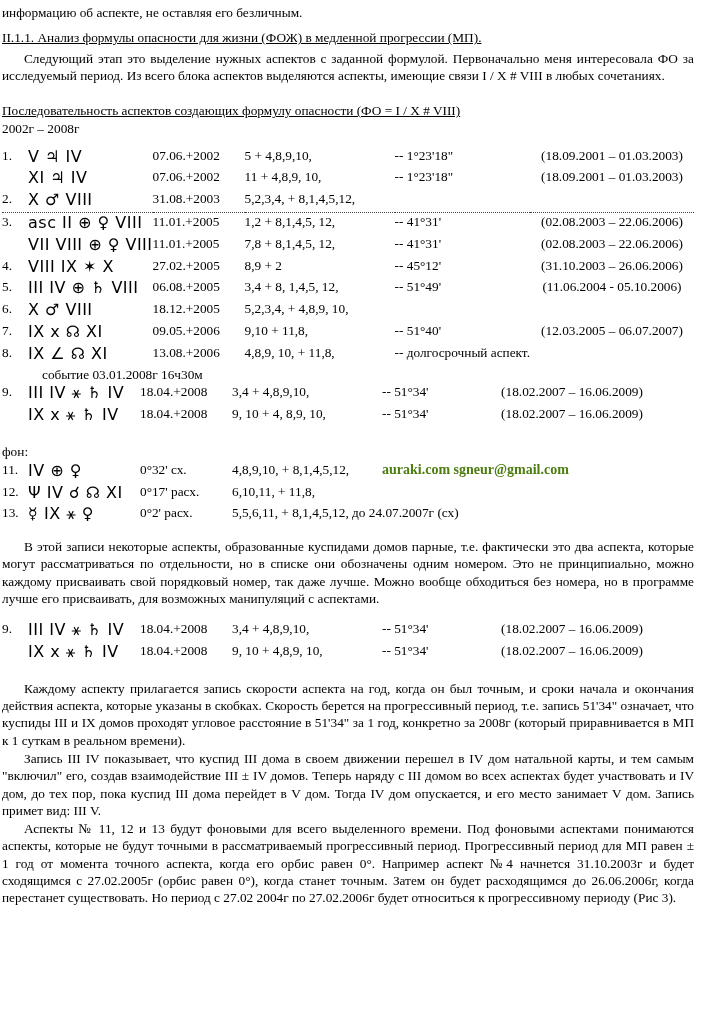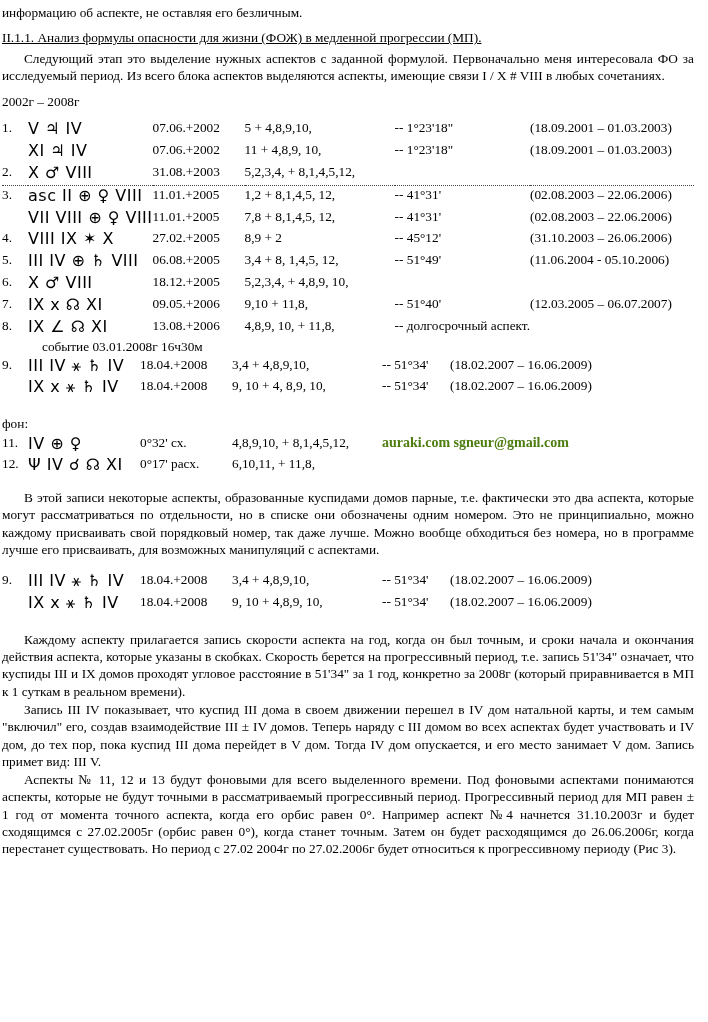--- a/index.html
+++ b/index.html
@@ -77,20 +77,21 @@
   }
   td.formula {
     width: 150px;
   }
   td.speed {
     width: 68px;
     text-align: left;
   }
   td.range {
     width: auto;
+    text-align: center;
   }
   .dotted-row td {
     border-bottom: 1px dotted #444;
     padding-bottom: 2px;
   }
   .fon {
     padding-left: 0px;
     margin-top: 16px;
     margin-bottom: 1px;
   }
@@ -116,20 +117,21 @@
   <p class="para">информацию об аспекте, не оставляя его безличным.</p>
 
   <div class="spacer-sm"></div>
 
   <p class="para heading">II.1.1. Анализ формулы опасности для жизни (ФОЖ) в медленной прогрессии (МП).</p>
 
   <p class="para indent">Следующий этап это выделение нужных аспектов с заданной формулой. Первоначально меня интересовала ФО за исследуемый период. Из всего блока аспектов выделяются аспекты, имеющие связи  I  /  X  # VIII  в любых сочетаниях.</p>
 
   <div class="spacer-sm"></div>
 
+  <p class="para seq-title">Последовательность аспектов создающих формулу опасности (ФО = I / X # VIII)</p>
   <p class="para years">2002г – 2008г</p>
 
   <div class="spacer-sm"></div>
 
   <table class="aspects">
     <tbody>
       <tr>
         <td class="num">1.</td>
         <td class="glyphs">V                  ♃ IV</td>
         <td class="date">07.06.+2002</td>
@@ -248,20 +250,26 @@
           <span class="email">auraki.com sgneur@gmail.com</span>
         </td>
       </tr>
       <tr>
         <td class="num">12.</td>
         <td class="glyphs">Ψ  IV  ☌ ☊ XI</td>
         <td class="date">0°17' расх.</td>
         <td class="formula">6,10,11, + 11,8,</td>
         <td></td>
       </tr>
+      <tr>
+        <td class="num">13.</td>
+        <td class="glyphs">☿ IX  ⚹ ♀</td>
+        <td class="date">0°2' расх.</td>
+        <td colspan="3">5,5,6,11, + 8,1,4,5,12, до 24.07.2007г (сх)</td>
+      </tr>
     </tbody>
   </table>
 
   <div class="spacer-md"></div>
 
   <p class="para indent">В этой записи некоторые аспекты, образованные куспидами домов  парные, т.е. фактически это два аспекта, которые могут рассматриваться по отдельности, но в списке они обозначены одним номером. Это не принципиально, можно каждому присваивать свой порядковый номер, так даже лучше. Можно вообще обходиться без номера, но в программе лучше его присваивать, для возможных манипуляций с аспектами.</p>
 
   <div class="spacer-md"></div>
 
   <table class="aspects">

